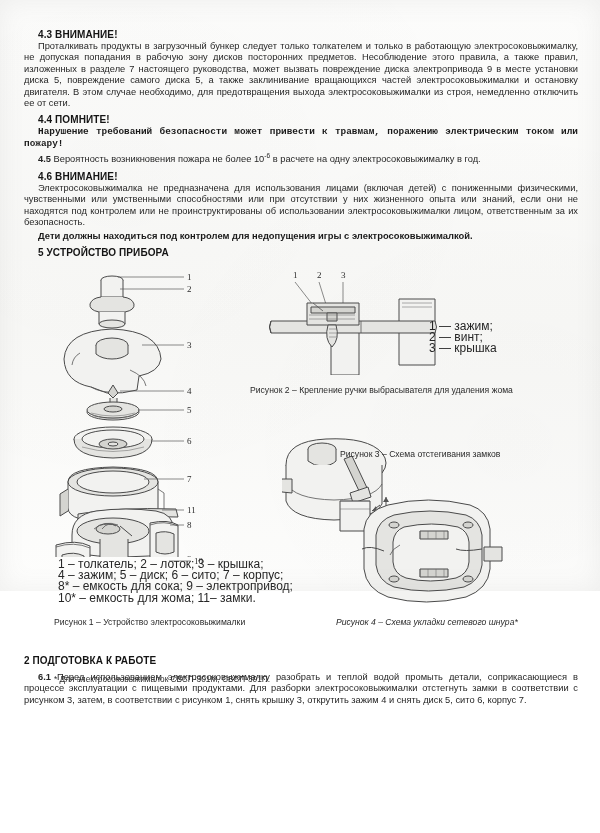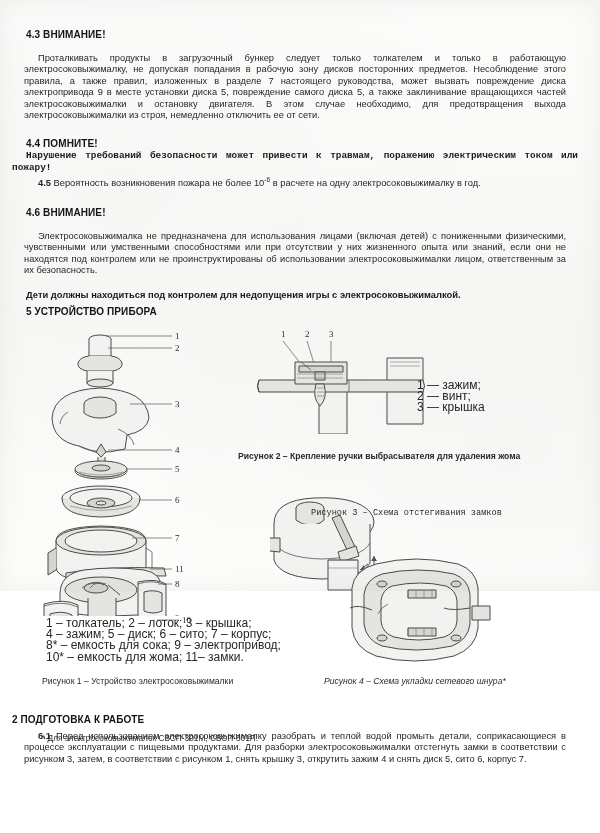--- a/index.html
+++ b/index.html
@@ -18,36 +18,36 @@
   .page {
     position: relative;
     width: 600px;
     height: 591px;
     background: #fbfbfa;
     background-image:
       radial-gradient(ellipse at 20% 30%, rgba(0,0,0,0.012) 0%, rgba(0,0,0,0) 60%),
       radial-gradient(ellipse at 85% 75%, rgba(0,0,0,0.016) 0%, rgba(0,0,0,0) 55%),
       linear-gradient(180deg, #fcfcfb 0%, #f8f8f6 55%, #fdfdfc 100%);
     box-sizing: border-box;
-    padding: 24px 22px 0 12px;
+    padding: 24px 22px 0 24px;
   }
   
   .page::after {
     content: "";
     position: absolute;
     inset: 0;
     pointer-events: none;
     box-shadow: inset 0 0 26px rgba(120,120,120,0.10);
   }
 
   .body-text {
     font-size: 9.3px;
     line-height: 11.4px;
     text-align: justify;
-    margin: 12px;
+    margin: 0;
     color: #262626;
   }
   .indent { text-indent: 14px; }
 
   h2.sec-head {
     font-size: 10px;
     font-weight: bold;
     margin: 0;
     padding: 5px 0 1px 14px;
     color: #141414;
@@ -246,21 +246,21 @@
         <path d="M133 34 h30 M133 38 h30" class="hatch"></path>
       </svg>
     </div>
 
     <div style="position:absolute; left:405px; top:58px;" class="parts-list">
       <div>1 — зажим;</div>
       <div>2 — винт;</div>
       <div>3 — крышка</div>
     </div>
 
-    <div class="fig-caption" style="position:absolute; left:226px; top:129px;font-weight:bold;">Рисунок 2 – Крепление ручки выбрасывателя для удаления жома</div>
+    <div class="fig-caption" style="position:absolute; left:226px; top:122px;">Рисунок 2 – Крепление ручки выбрасывателя для удаления жома</div>
 
     <div style="position:absolute; left:258px; top:168px;">
       <svg width="130" height="112" viewBox="0 0 130 112" aria-hidden="true">
 
         <path d="M4 34 q0 -24 40 -26 q42 -2 56 14 q8 10 0 20 q-14 14 -52 13 q-40 -1 -44 -21 z" class="fill-l"></path>
         <ellipse cx="40" cy="18" rx="14" ry="6" class="fill-m"></ellipse>
         <path d="M26 18 v12 q6 5 14 5 q9 0 14 -5 v-12" class="fill-m"></path>
 
         <path d="M4 34 v36 q6 18 48 19 q40 -1 48 -16 v-39" class="fill-l"></path>
         <path d="M4 52 q8 16 48 17 q40 -1 48 -16" class="ln2"></path>
@@ -273,21 +273,21 @@
         <path d="M58 70 h30 v30 h-30 z" class="fill-l"></path>
         <path d="M58 70 h30 M58 78 h30" class="hatch"></path>
 
         <path d="M98 74 l-8 6" class="ln"></path>
         <path d="M90 80 l5 0 l-1 -5" fill="#555" stroke="none"></path>
         <path d="M104 80 v-14" class="ln"></path>
         <path d="M104 66 l-3 5 h6 z" fill="#555" stroke="none"></path>
       </svg>
     </div>
 
-    <div class="fig-caption" style="position:absolute; left:299px; top:186px;font-family:Liberation Mono, monospace;">Рисунок 3 – Схема отстегивания    замков</div>
+    <div class="fig-caption" style="position:absolute; left:316px; top:186px;">Рисунок 3 – Схема отстегивания    замков</div>
 
     <div style="position:absolute; left:330px; top:228px;">
       <svg width="150" height="122" viewBox="0 0 150 122" aria-hidden="true">
 
         <path d="M34 14 q40 -10 82 0 q18 6 20 24 v40 q-2 20 -24 28 q-40 10 -78 0 q-22 -8 -24 -28 v-40 q2 -18 24 -24 z" class="fill-l"></path>
         <path d="M40 24 q36 -8 72 0 q14 5 16 20 v30 q-2 16 -18 22 q-36 8 -70 0 q-16 -6 -18 -22 v-30 q2 -15 18 -20 z" class="fill-m"></path>
 
         <path d="M50 36 q28 -6 54 0 q10 4 11 15 v20 q-1 12 -13 16 q-26 6 -50 0 q-12 -4 -13 -16 v-20 q1 -11 11 -15 z" class="fill-l"></path>
 
         <path d="M66 40 h28 v8 h-28 z" class="fill-d"></path>

